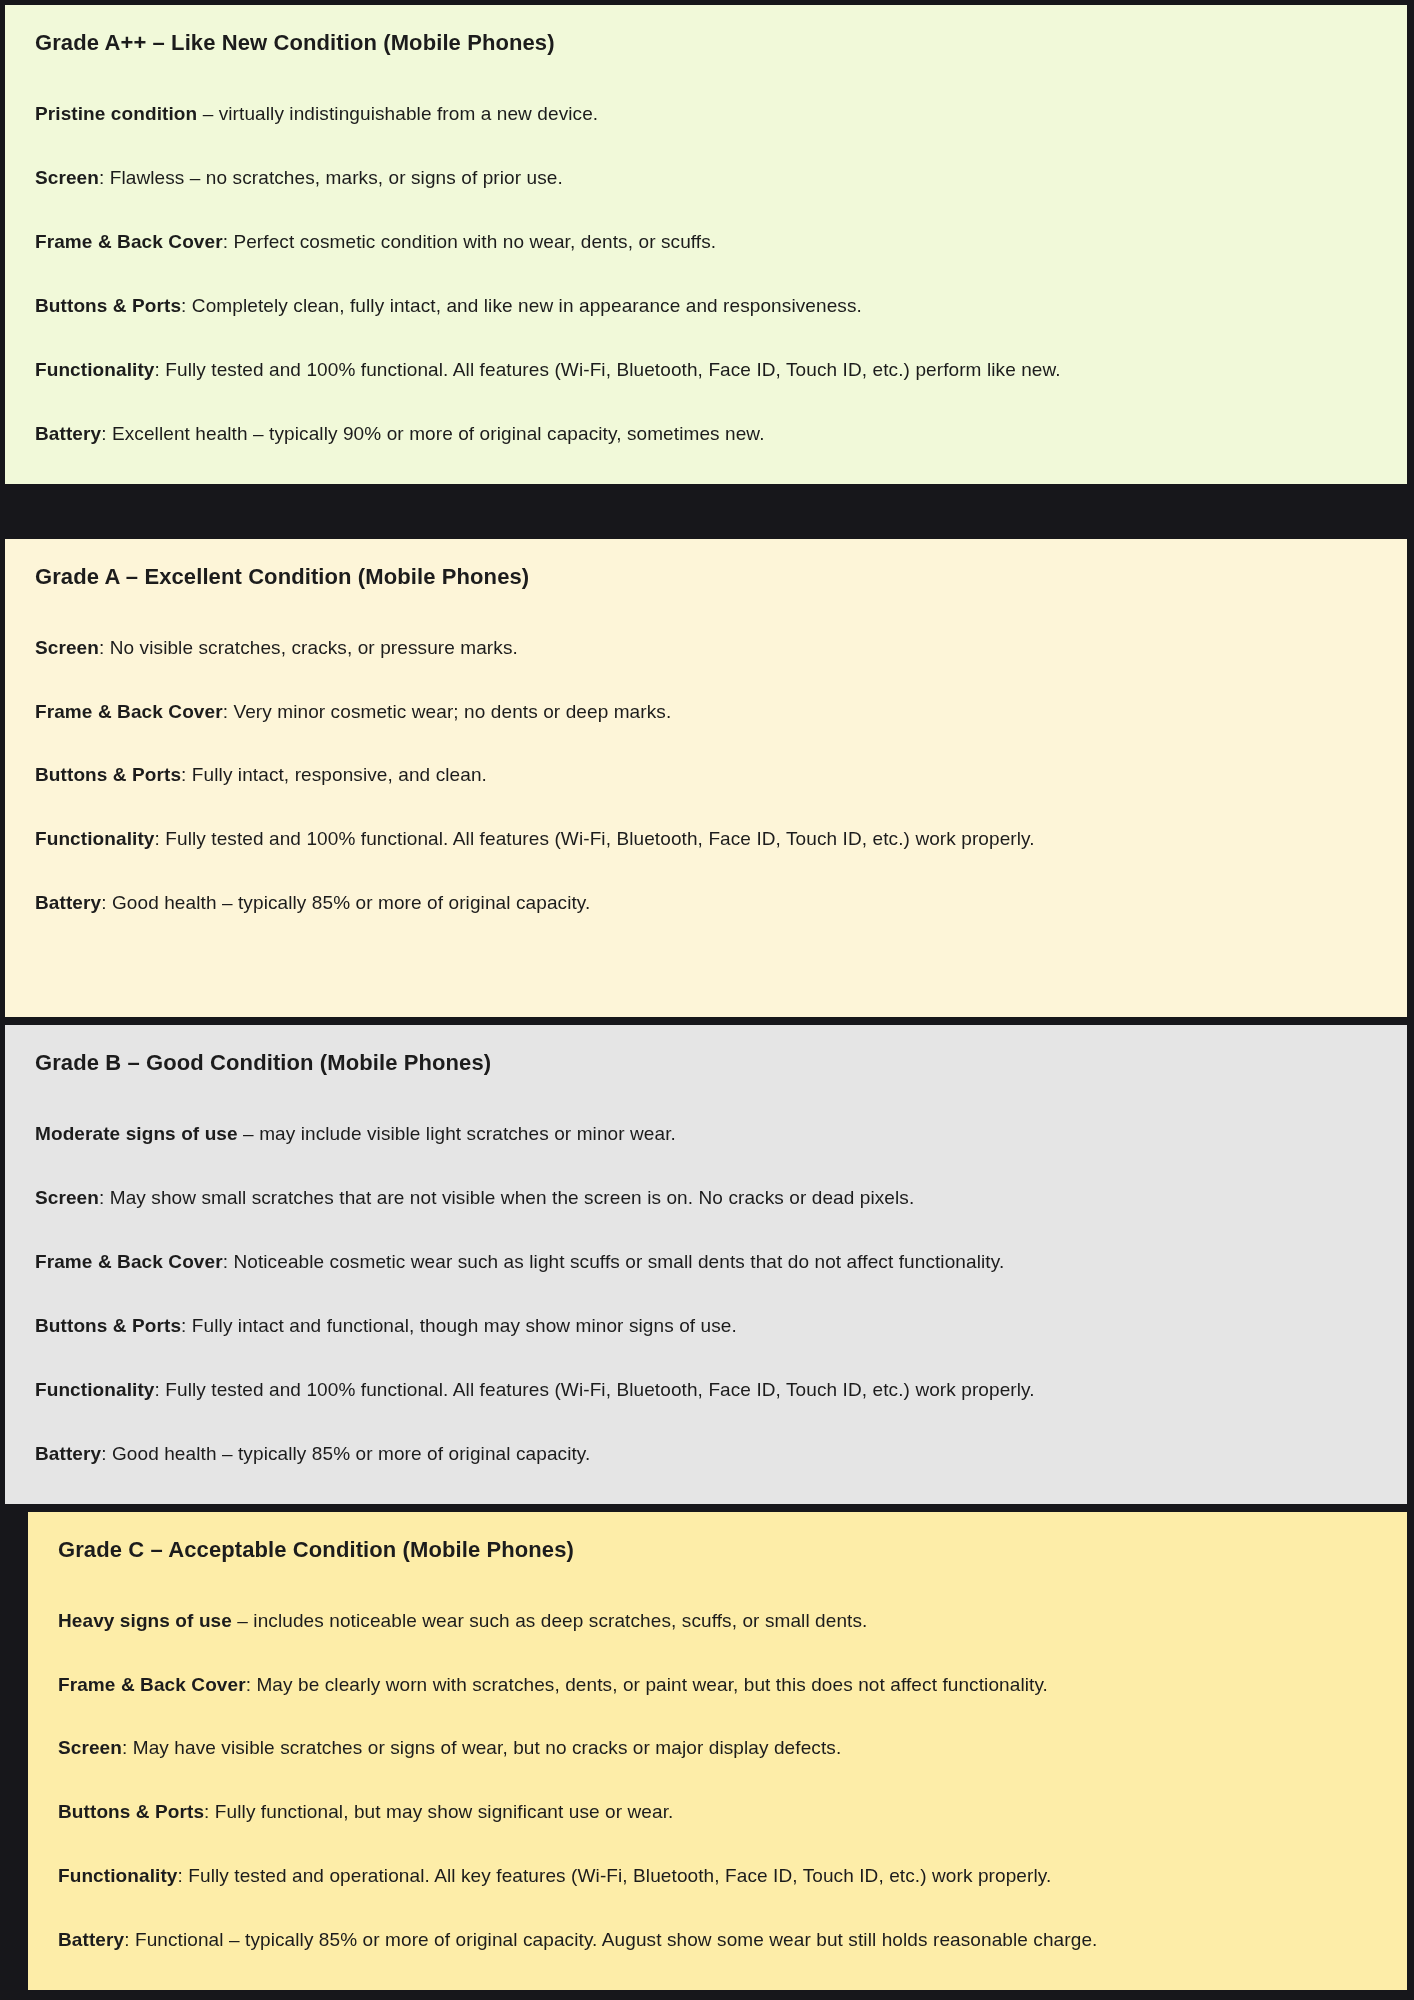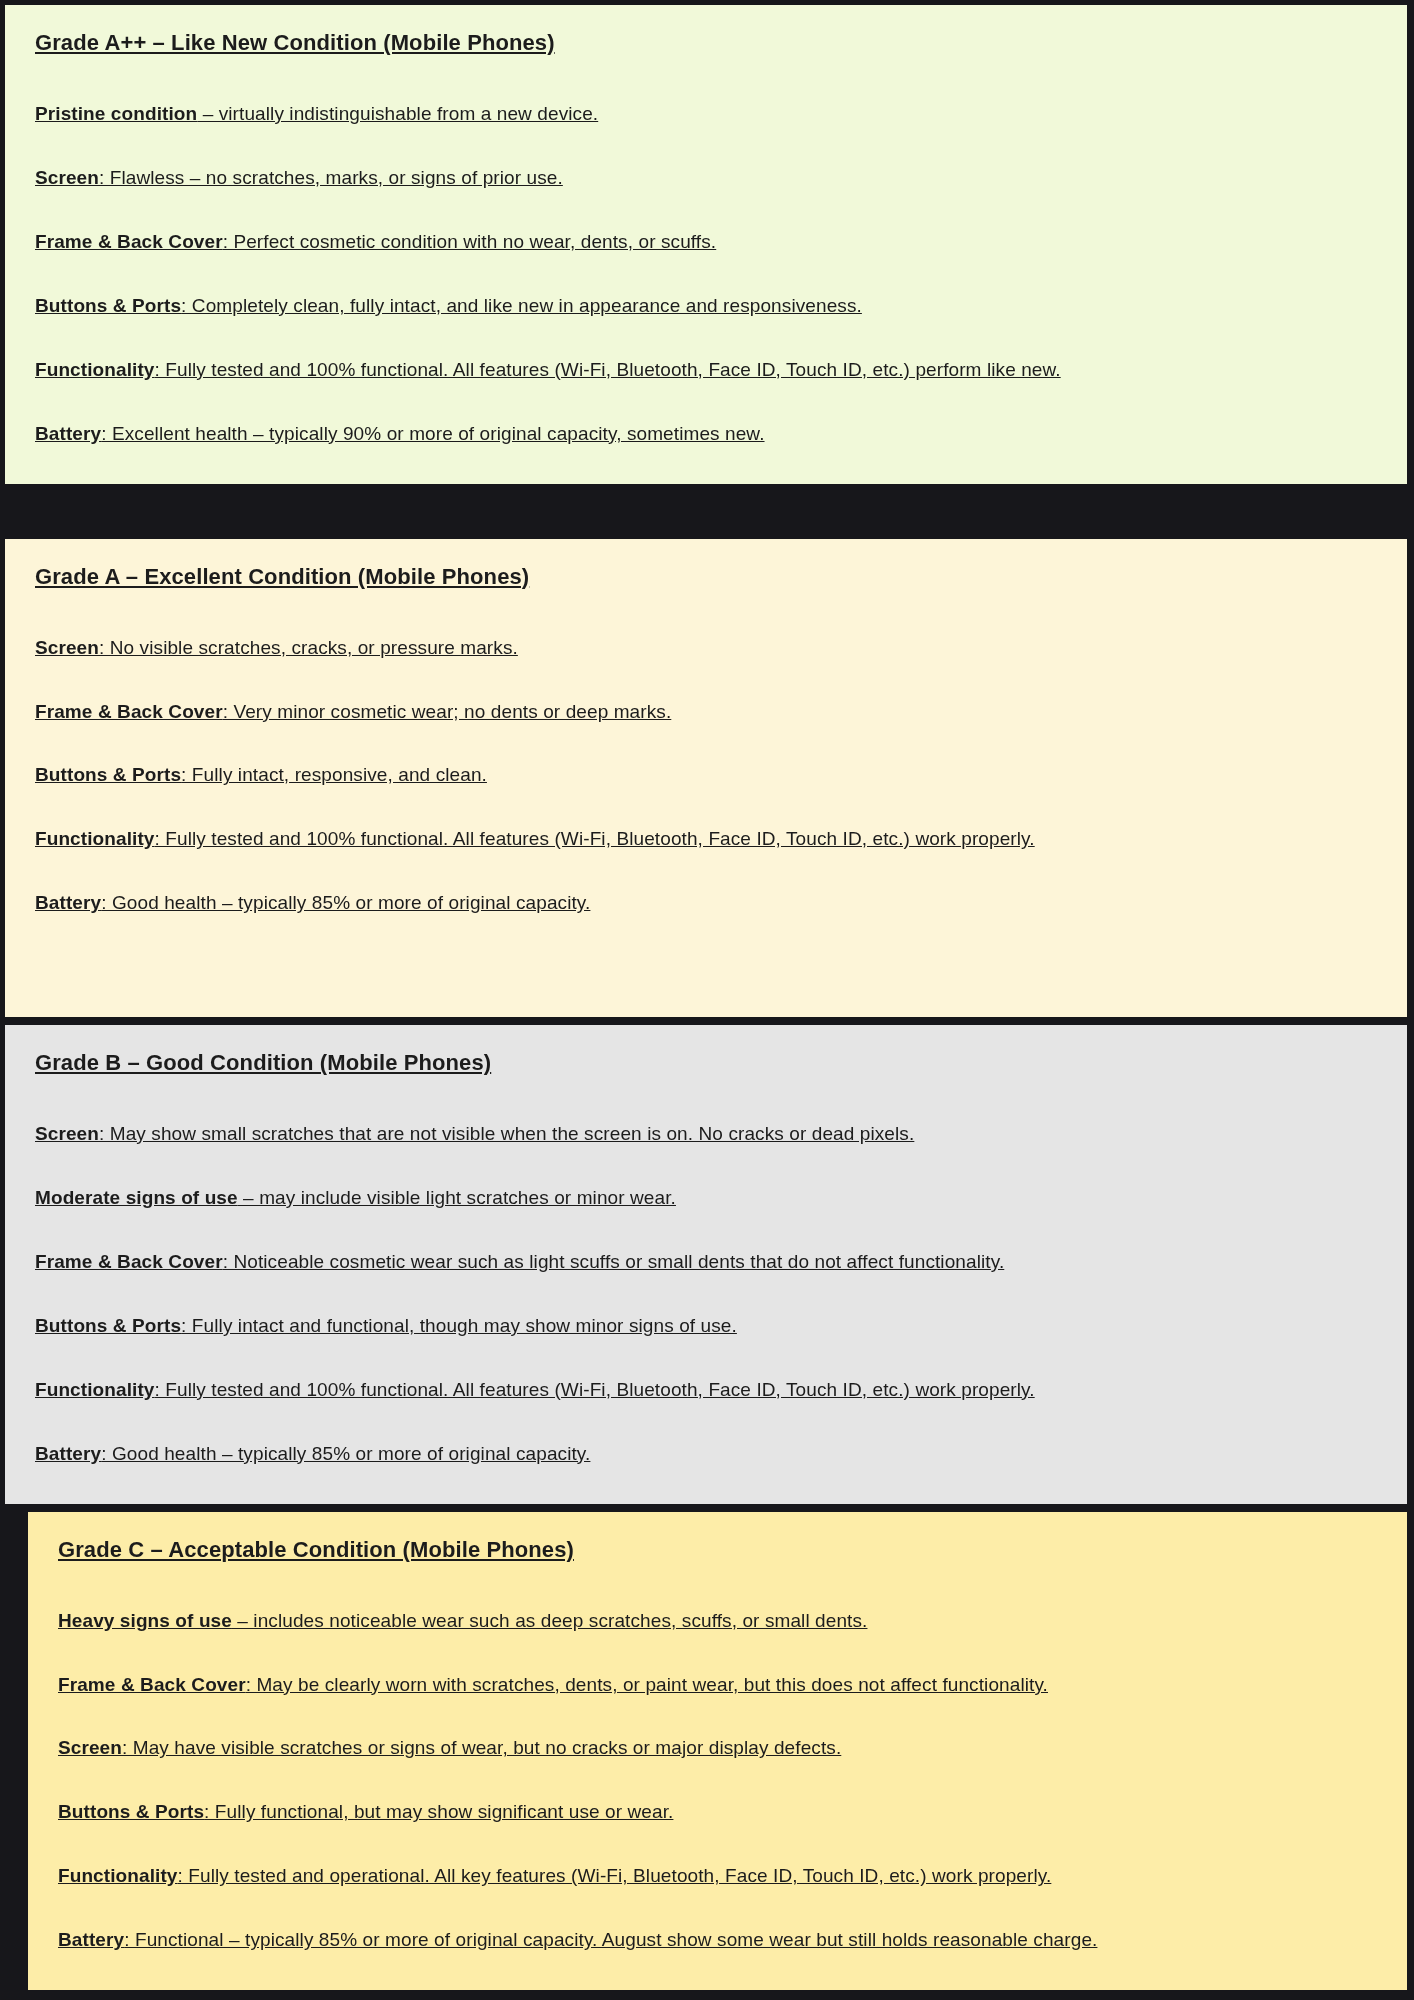--- a/index.html
+++ b/index.html
@@ -11,21 +11,20 @@
     width: 1414px;
     height: 2000px;
     box-sizing: border-box;
     background: #17171b;
     padding: 5px 7px 10px 5px;
     display: flex;
     flex-direction: column;
     gap: 8px;
     font-family: "Liberation Sans", sans-serif;
     color: #1c1c1c;
-    text-decoration: underline;
   }
   .grade-card {
     flex: 1 1 0;
     box-sizing: border-box;
     padding: 26px 30px 0 30px;
     overflow: hidden;
   }
   .grade-card h2 {
     font-size: 22px;
     line-height: 1.05;
@@ -66,22 +65,22 @@
     <h2>Grade A – Excellent Condition (Mobile Phones)</h2>
     <p><strong>Screen</strong><span>: No visible scratches, cracks, or pressure marks.</span></p>
     <p><strong>Frame &amp; Back Cover</strong><span>: Very minor cosmetic wear; no dents or deep marks.</span></p>
     <p><strong>Buttons &amp; Ports</strong><span>: Fully intact, responsive, and clean.</span></p>
     <p><strong>Functionality</strong><span>: Fully tested and 100% functional. All features (Wi-Fi, Bluetooth, Face ID, Touch ID, etc.) work properly.</span></p>
     <p><strong>Battery</strong><span>: Good health – typically 85% or more of original capacity.</span></p>
   </section>
 
   <section class="grade-card bg-c" style="background-color: #e5e5e5;">
     <h2>Grade B – Good Condition (Mobile Phones)</h2>
+    <p><strong>Moderate signs of use</strong><span> – may include visible light scratches or minor wear.</span></p>
     <p><strong>Screen</strong><span>: May show small scratches that are not visible when the screen is on. No cracks or dead pixels.</span></p>
-    <p><strong>Moderate signs of use</strong><span> – may include visible light scratches or minor wear.</span></p>
     <p><strong>Frame &amp; Back Cover</strong><span>: Noticeable cosmetic wear such as light scuffs or small dents that do not affect functionality.</span></p>
     <p><strong>Buttons &amp; Ports</strong><span>: Fully intact and functional, though may show minor signs of use.</span></p>
     <p><strong>Functionality</strong><span>: Fully tested and 100% functional. All features (Wi-Fi, Bluetooth, Face ID, Touch ID, etc.) work properly.</span></p>
     <p><strong>Battery</strong><span>: Good health – typically 85% or more of original capacity.</span></p>
   </section>
 
   <section class="grade-card bg-d" style="background-color: rgb(253, 237, 168);">
     <h2>Grade C – Acceptable Condition (Mobile Phones)</h2>
     <p><strong>Heavy signs of use</strong><span> – includes noticeable wear such as deep scratches, scuffs, or small dents.</span></p>
     <p><strong>Frame &amp; Back Cover</strong><span>: May be clearly worn with scratches, dents, or paint wear, but this does not affect functionality.</span></p>

